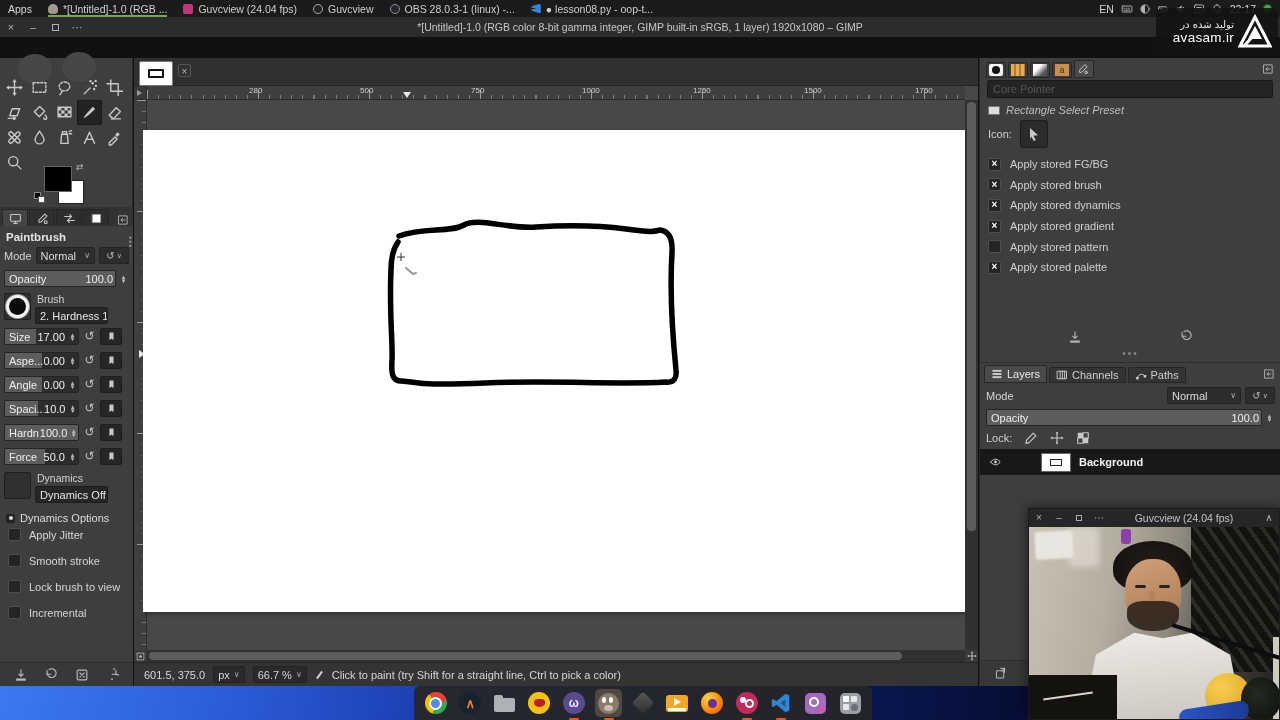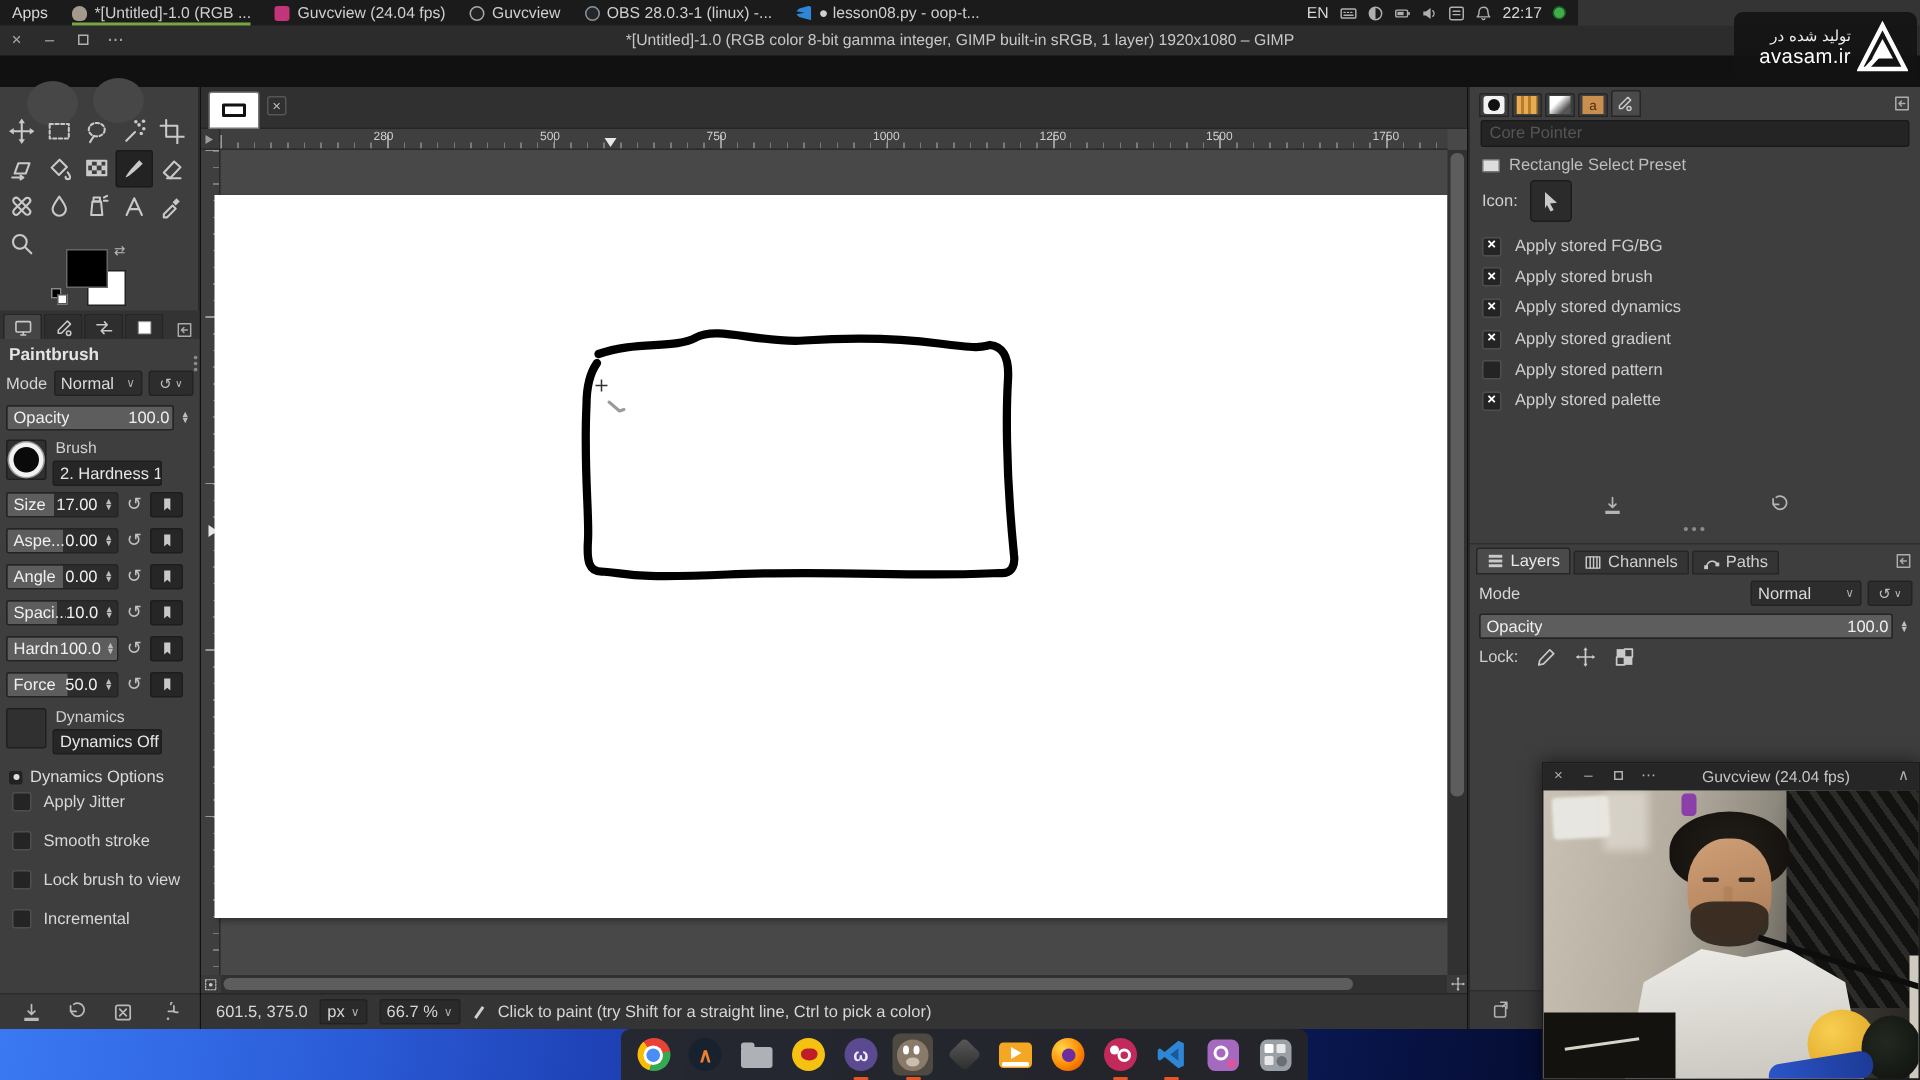--- a/index.html
+++ b/index.html
@@ -3,21 +3,21 @@
 <meta charset="utf-8">
 <style>
 *{margin:0;padding:0;box-sizing:border-box}
 html,body{width:1280px;height:720px;overflow:hidden;background:#111;font-family:"Liberation Sans",sans-serif;font-size:11px;color:#d4d4d4;-webkit-font-smoothing:antialiased}
 .abs{position:absolute}
 .icon{display:inline-flex;align-items:center;justify-content:center}
 .icon svg{width:100%;height:100%}
 .icon svg .f{fill:#c9c9c9;stroke:none}
 .icon svg .fw{fill:#fff;stroke:#999;stroke-width:.8}
 
-#topbar{left:0;top:0;width:1052px;height:17px;background:#1b1b1b;display:flex;align-items:center;padding:0 8px;gap:10px;color:#d8d8d8;font-size:10.5px;z-index:40}
+#topbar{left:0;top:0;width:1280px;height:17px;background:#1b1b1b;display:flex;align-items:center;padding:0 8px;gap:10px;color:#d8d8d8;font-size:10.5px;z-index:40}
 #tb-wins{display:flex;align-items:center;gap:16px;margin-left:6px}
 .tb-win{display:flex;align-items:center;gap:5px;height:17px;position:relative;white-space:nowrap;color:#cfcfcf}
 .tb-win.active .ul{position:absolute;left:0;right:0;bottom:0;height:2px;background:#7aa648}
 .wi{width:10px;height:10px;border-radius:2px;flex:0 0 auto}
 .wi-gimp{background:#a39a8c;border-radius:50% 50% 40% 40%}
 .wi-guvcview{background:#c2357b}
 .wi-bulb{background:#222;border:1px solid #aaa;border-radius:50%}
 .wi-obs{background:#23272b;border:1px solid #8d9299;border-radius:50%}
 .wi-vscode{background:#2f86d6;clip-path:polygon(100% 0,100% 100%,20% 78%,0 60%,55% 50%,0 40%,20% 22%)}
 #tb-right{margin-left:auto;display:flex;align-items:center;gap:7px}
@@ -126,21 +126,21 @@
 #statusbar{position:absolute;left:0;bottom:0;width:844px;height:24px;background:#343434;border-top:1px solid #262626;display:flex;align-items:center;gap:8px;padding:0 10px;color:#d6d6d6}
 .sb-dd{background:#2a2a2a;border:1px solid #222;border-radius:2px;height:17px;display:flex;align-items:center;padding:0 4px;gap:4px}
 #sb-pencil{width:9px;height:2px;background:#cfcfcf;transform:rotate(-55deg)}
 
 #rightdock{left:979px;top:58px;width:301px;height:628px;background:#3e3e3e;border-left:1px solid #2a2a2a}
 #rd-tabs{position:absolute;left:6px;top:2px;height:18px;display:flex;gap:2px;align-items:flex-end}
 .rd-tab{width:20px;height:16px;border:1px solid #262626;border-radius:2px 2px 0 0;overflow:hidden;display:flex;align-items:center;justify-content:center}
 .rd-tab.active{height:18px;background:#4a4a4a}
 #rd-tabmenu{position:absolute;right:6px;top:5px;width:12px;height:12px;opacity:.8}
 #preset-name{position:absolute;left:7px;top:22px;right:7px;height:18px;background:#242424;border:1px solid #1a1a1a;border-radius:2px;color:#555;line-height:17px;padding:0 5px}
-#preset-row{position:absolute;left:8px;top:46px;display:flex;align-items:center;gap:6px;color:#bdbdbd;}
+#preset-row{position:absolute;left:8px;top:46px;display:flex;align-items:center;gap:6px;color:#bdbdbd;font-style:italic}
 #preset-row .sw{width:12px;height:9px;background:#ddd;border:1px solid #777;border-radius:1px}
 #icon-row{position:absolute;left:8px;top:62px;display:flex;align-items:center;gap:8px;color:#cfcfcf}
 #icon-btn{width:28px;height:28px;background:#2b2b2b;border:1px solid #1d1d1d;border-radius:3px;display:flex;align-items:center;justify-content:center}
 #icon-btn .icon{width:16px;height:16px}
 #preset-opts{position:absolute;left:8px;top:96px;right:8px}
 .popt{display:flex;align-items:center;gap:9px;height:20.6px;color:#cfcfcf}
 #preset-foot{position:absolute;left:0;top:272px;width:301px;display:flex;justify-content:space-around;padding:0 40px}
 #preset-foot .icon{width:14px;height:14px;opacity:.85}
 #rd-grip{position:absolute;left:0;top:292px;width:301px;text-align:center;color:#8a8a8a;font-size:10px;letter-spacing:2px;line-height:8px}
 
@@ -925,20 +925,32 @@
         </span>
       <span class="icon">
           <svg viewBox="0 0 16 16" fill="none" stroke="#c9c9c9" stroke-width="1.3" stroke-linecap="round" stroke-linejoin="round">
             <rect class="f" x="2" y="2" width="6" height="6"></rect>
             <rect class="f" x="8" y="8" width="6" height="6"></rect>
             <rect x="8" y="2" width="6" height="6"></rect>
             <rect x="2" y="8" width="6" height="6"></rect>
           </svg>
         </span>
     </div>
+    <div id="layer-row">
+      <span class="icon">
+          <svg viewBox="0 0 16 16" fill="none" stroke="#c9c9c9" stroke-width="1.3" stroke-linecap="round" stroke-linejoin="round">
+            <path d="M1.5 8S4.5 4.2 8 4.2 14.5 8 14.5 8 11.5 11.8 8 11.8 1.5 8 1.5 8z"></path>
+            <circle class="f" cx="8" cy="8" r="1.9"></circle>
+          </svg>
+        </span>
+      <div id="layer-thumb">
+          <div class="mini"></div>
+        </div>
+      <span id="layer-name">Background</span>
+    </div>
   </div>
   <div id="rd-footer">
     <span class="icon">
         <svg viewBox="0 0 16 16" fill="none" stroke="#c9c9c9" stroke-width="1.3" stroke-linecap="round" stroke-linejoin="round">
           <rect x="3" y="4.5" width="9" height="9" rx="1"></rect>
           <path d="M8 1.5h5v5M13 1.5L9.5 5"></path>
         </svg>
       </span>
   </div>
 </div>

